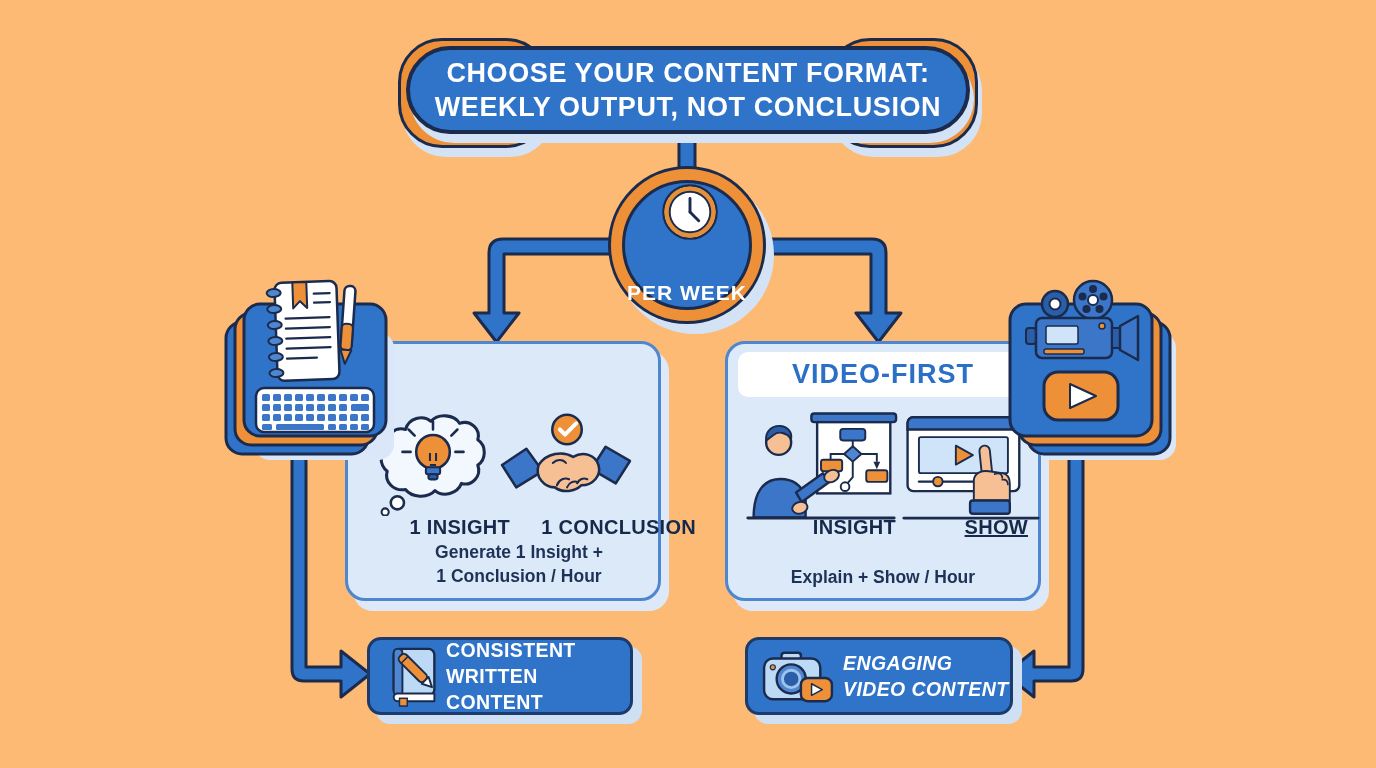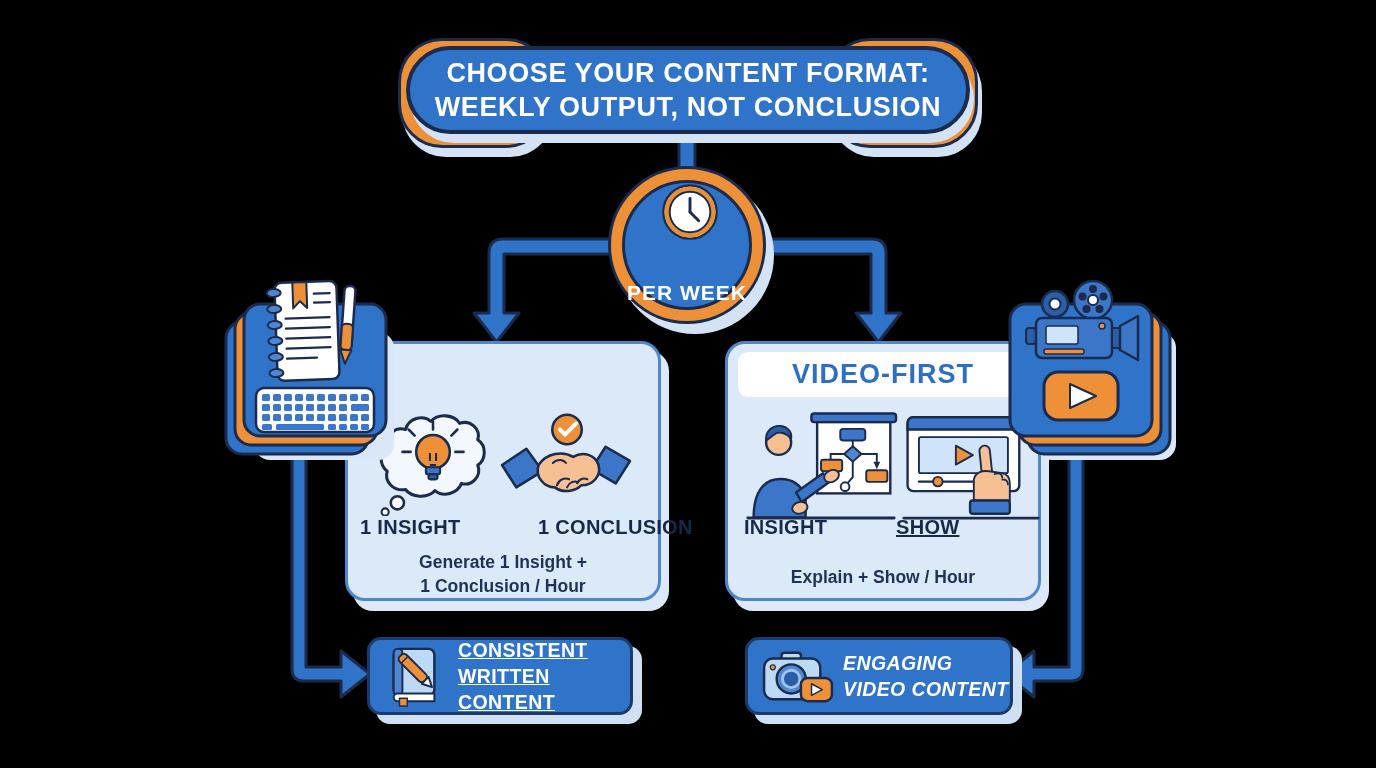--- a/index.html
+++ b/index.html
@@ -1,16 +1,16 @@
 <!DOCTYPE html>
 <html><head>
 <meta charset="utf-8">
 <style>
   html,body{margin:0;padding:0;background:#fff;}
-  #canvas{position:relative;width:1376px;height:768px;background:#000000;overflow:hidden;
+  #canvas{position:relative;width:1376px;height:768px;background:#fdba74;overflow:hidden;
           font-family:"Liberation Sans","DejaVu Sans",sans-serif;}
   .abs{position:absolute;}
   
   .cap{position:absolute;width:152px;height:110px;border-radius:44px;background:#EE9038;
        border:3.5px solid #1B2B4D;box-shadow:4px 9px 0 #D3E2F5;box-sizing:border-box;}
   .pill{position:absolute;left:406px;top:46px;width:564px;height:88px;border-radius:46px;
         background:#2F74C9;border:4px solid #1B2B4D;box-sizing:border-box;
         box-shadow:4px 9px 0 #D3E2F5;display:flex;flex-direction:column;align-items:center;justify-content:center;}
   .pill .t{color:#fff;font-weight:bold;font-size:27px;letter-spacing:.6px;line-height:34px;text-align:center;}
   
@@ -21,21 +21,21 @@
   .timer-txt1{position:absolute;left:0;top:82px;width:100%;text-align:center;color:#fff;
         font-weight:bold;font-size:26px;letter-spacing:1px;}
   .timer-txt2{position:absolute;left:0;top:112px;width:100%;text-align:center;color:#fff;
         font-weight:bold;font-size:21px;letter-spacing:1px;}
   
   .card{position:absolute;top:341px;width:316px;height:260px;background:#DCE9F8;
         border:3px solid #4E86CF;border-radius:20px;box-sizing:border-box;box-shadow:8px 10px 0 #DDE9F8;}
   .card-header{position:absolute;left:10px;right:10px;top:8px;height:45px;background:#ffffff;
         border-radius:10px;display:flex;align-items:center;justify-content:center;
         color:#2B6FC6;font-weight:bold;font-size:27px;letter-spacing:1px;}
-  .item-label{position:absolute;top:172px;text-align:left;color:#17294A;font-weight:bold;
+  .item-label{position:absolute;top:172px;text-align:right;color:#17294A;font-weight:bold;
         font-size:20px;letter-spacing:.3px;}
   .card-desc{position:absolute;left:0;width:100%;text-align:center;color:#1D3256;
         font-weight:bold;font-size:17.5px;line-height:24px;}
   
   .result-box{position:absolute;top:637px;height:78px;background:#2F74C9;border:3px solid #1C3A6B;
         border-radius:14px;box-sizing:border-box;box-shadow:9px 9px 0 #CFE0F4;
         display:flex;align-items:center;}
   .result-text{color:#fff;font-weight:bold;font-size:19.5px;letter-spacing:.4px;line-height:26px;}
   .svgwrap{position:absolute;}
   svg{display:block;}
@@ -97,21 +97,21 @@
         <path d="M59,17 l5,5 l11,-11" stroke="#fff" stroke-width="4" fill="none" stroke-linecap="round" stroke-linejoin="round"></path>
         <path d="M2,52 L26,36 L42,58 L16,74 Z" fill="#3B76C8" stroke="#1B2B4D" stroke-width="2.5" stroke-linejoin="round"></path>
         <path d="M128,48 L104,34 L90,56 L114,70 Z" fill="#3B76C8" stroke="#1B2B4D" stroke-width="2.5" stroke-linejoin="round"></path>
         <path d="M38,52 C46,40 62,38 72,44 C82,38 94,42 97,52 C100,62 92,72 80,72 C74,78 62,80 54,74 C44,74 34,64 38,52 Z" fill="#F6C094" stroke="#1B2B4D" stroke-width="2.5" stroke-linejoin="round"></path>
         <path d="M56,72 c2,-6 8,-8 12,-6 M66,74 c2,-5 7,-7 11,-5 M76,70 c2,-4 6,-6 10,-4 M52,50 c4,-4 10,-4 13,0" stroke="#1B2B4D" stroke-width="2" fill="none" stroke-linecap="round"></path>
       </svg>
     </div>
 
     <div class="item-label" style="left:12px;width:150px;">1 INSIGHT</div>
     <div class="item-label" style="left:144px;width:158px;margin-left:46px;">1 CONCLUSION</div>
-    <div class="card-desc" style="top:206px;">
+    <div class="card-desc" style="top:196px;padding-left:16px;">
       <div>Generate 1 Insight +</div>
       <div>1 Conclusion / Hour</div>
     </div>
   </div>
 
   <div class="card" style="left:725px;">
     <div class="card-header">VIDEO-FIRST</div>
 
     <div class="svgwrap" style="left:16px;top:62px;">
       <svg width="154" height="118" viewBox="0 0 160 115">
@@ -258,21 +258,21 @@
         <rect x="10" y="4" width="9" height="48" rx="4" fill="#4E86CF" stroke="#1B2B4D" stroke-width="2"></rect>
         <path d="M14,50 h38 v8 h-38 a4,4 0 0 1 0,-8 z" fill="#fff" stroke="#1B2B4D" stroke-width="2" stroke-linejoin="round"></path>
         <rect x="16" y="55" width="8" height="8" fill="#EE9038" stroke="#1B2B4D" stroke-width="1.5"></rect>
         <g transform="rotate(-45 34 28)">
           <rect x="29" y="4" width="10" height="36" rx="4" fill="#EE9038" stroke="#1B2B4D" stroke-width="2"></rect>
           <path d="M29,40 h10 l-5,10 z" fill="#fff" stroke="#1B2B4D" stroke-width="2" stroke-linejoin="round"></path>
           <path d="M29,10 h10" stroke="#1B2B4D" stroke-width="1.5"></path>
         </g>
       </svg>
     </div>
-    <div class="result-text" style="margin-left:12px;text-decoration:underline;">
+    <div class="result-text" style="">
       <div>CONSISTENT</div>
       <div>WRITTEN CONTENT</div>
     </div>
   </div>
 
   <div class="result-box" style="left:745px;width:268px;">
     <div class="svgwrap" style="position:relative;margin-left:12px;">
       <svg width="76" height="62" viewBox="0 0 78 64">
         <rect x="22" y="8" width="20" height="12" rx="3" fill="#BCD9F5" stroke="#1B2B4D" stroke-width="2.5"></rect>
         <rect x="4" y="14" width="58" height="42" rx="9" fill="#BCD9F5" stroke="#1B2B4D" stroke-width="2.5"></rect>

